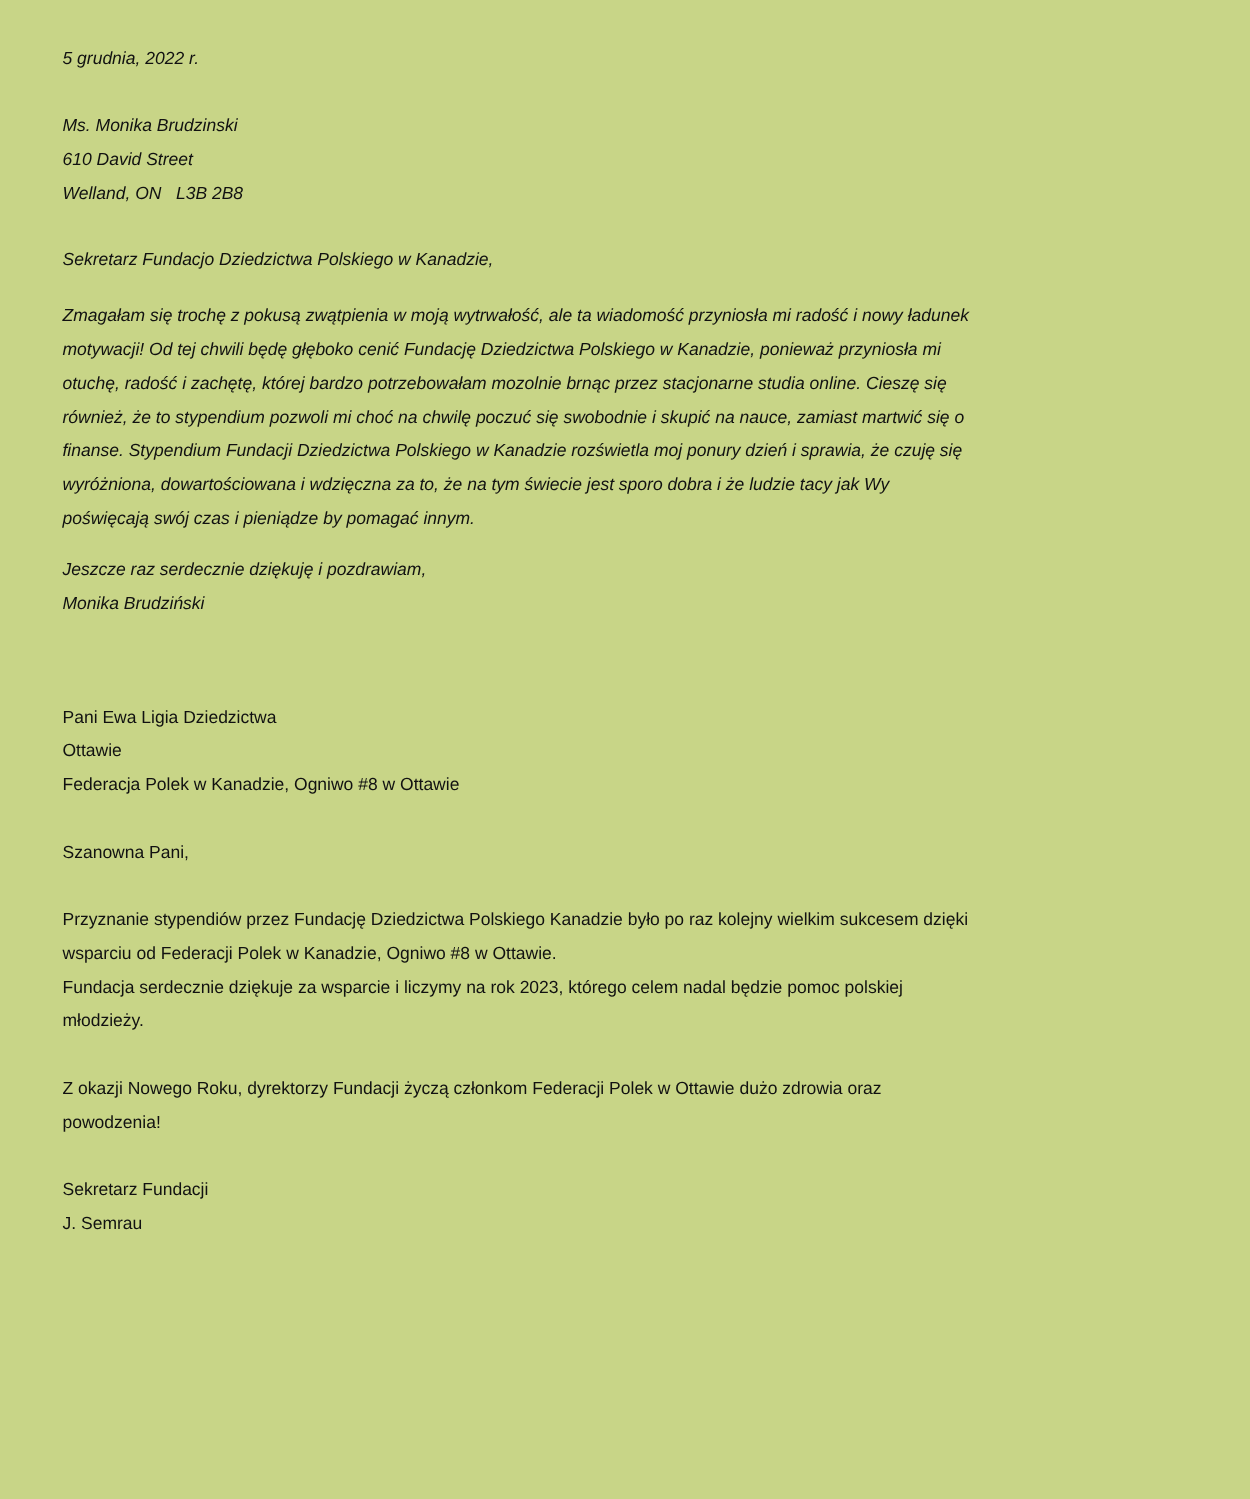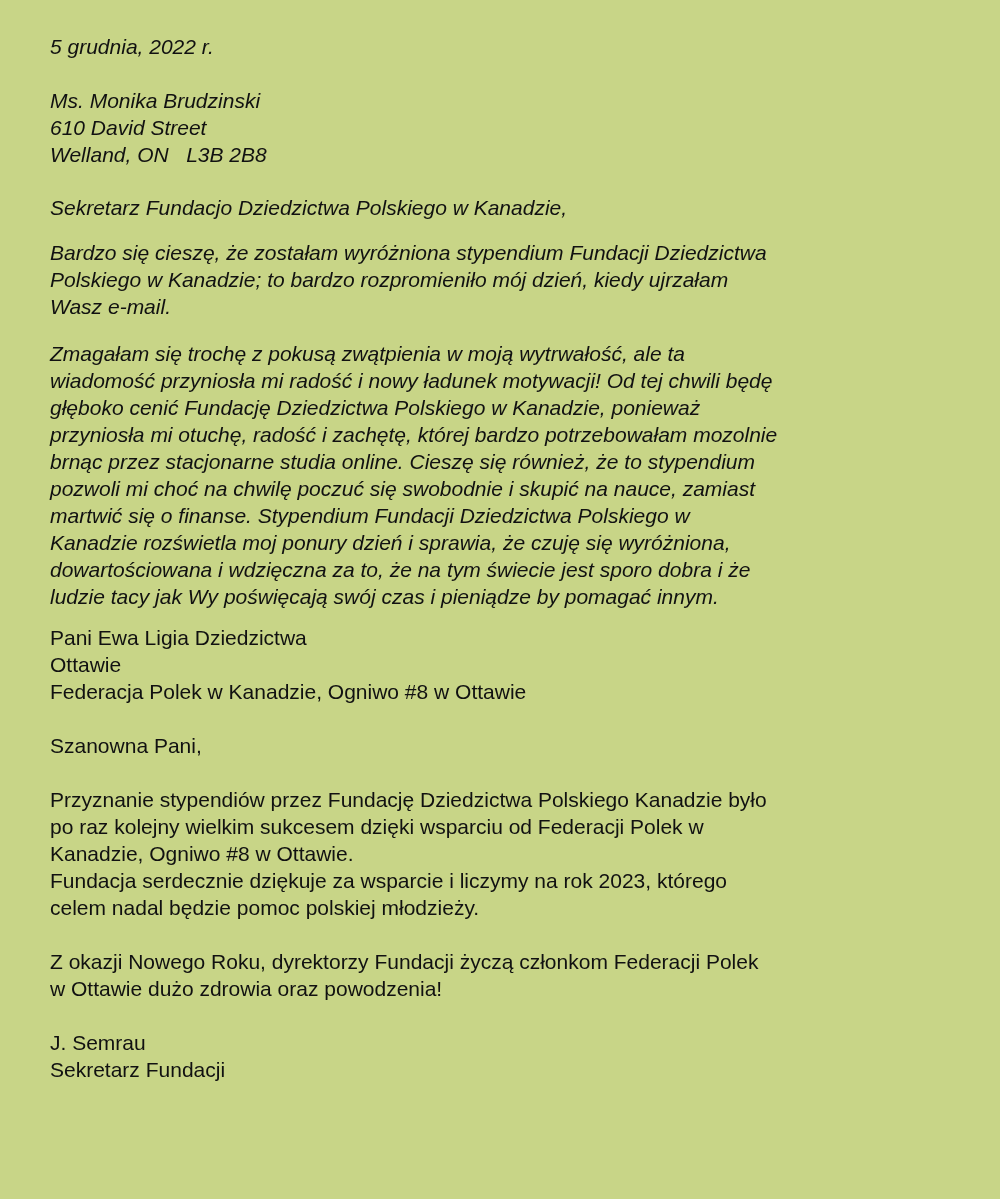--- a/index.html
+++ b/index.html
@@ -12,21 +12,21 @@
     min-height: 1199px;
     background: #c8d587;
     color: #111111;
     font-family: "Liberation Sans", sans-serif;
   }
   .page {
     box-sizing: border-box;
     width: 828px;
     min-height: 1199px;
     padding: 33px 50px 40px 50px;
-    font-size: 21px;
+    font-size: 14px;
     line-height: 27px;
   }
   .italic-section {
     font-style: italic;
   }
   .pre {
     white-space: pre-wrap;
   }
   p, .block div {
     margin: 0;
@@ -52,41 +52,44 @@
     <p class="date">5 grudnia, 2022 r.</p>
 
     <div class="block addr-block">
       <div>Ms. Monika Brudzinski</div>
       <div>610 David Street</div>
       <div class="pre">Welland, ON   L3B 2B8</div>
     </div>
 
     <p class="salutation">Sekretarz Fundacjo Dziedzictwa Polskiego w Kanadzie,</p>
 
-    <p class="para-1">Bardzo się cieszę, że zostałam wyróżniona stypendium Fundacji Dziedzictwa Polskiego w Kanadzie; to bardzo rozpromieniło mój dzień, kiedy ujrzałam Wasz e-mail.</p>
 
     <p class="para-2">Zmagałam się trochę z pokusą zwątpienia w moją wytrwałość, ale ta wiadomość przyniosła mi radość i nowy ładunek motywacji! Od tej chwili będę głęboko cenić Fundację Dziedzictwa Polskiego w Kanadzie, ponieważ przyniosła mi otuchę, radość i zachętę, której bardzo potrzebowałam mozolnie brnąc przez stacjonarne studia online. Cieszę się również, że to stypendium pozwoli mi choć na chwilę poczuć się swobodnie i skupić na nauce, zamiast martwić się o finanse. Stypendium Fundacji Dziedzictwa Polskiego w Kanadzie rozświetla moj ponury dzień i sprawia, że czuję się wyróżniona, dowartościowana i wdzięczna za to, że na tym świecie jest sporo dobra i że ludzie tacy jak Wy poświęcają swój czas i pieniądze by pomagać innym.</p>
 
+    <div class="block closing-block">
+      <div>Jeszcze raz serdecznie dziękuję i pozdrawiam,</div>
+      <div>Monika Brudziński</div>
+    </div>
   </section>
 
   <section>
     <div class="block note-addr-block">
       <div>Pani Ewa Ligia Dziedzictwa</div>
       <div>Ottawie</div>
       <div>Federacja Polek w Kanadzie, Ogniwo #8 w Ottawie</div>
     </div>
 
     <p class="note-salutation">Szanowna Pani,</p>
 
     <div class="block note-body">
       <div>Przyznanie stypendiów przez Fundację Dziedzictwa Polskiego Kanadzie było po raz kolejny wielkim sukcesem dzięki wsparciu od Federacji Polek w Kanadzie, Ogniwo #8 w Ottawie.</div>
       <div>Fundacja serdecznie dziękuje za wsparcie i liczymy na rok 2023, którego celem nadal będzie pomoc polskiej młodzieży.</div>
     </div>
 
     <p class="note-wishes">Z okazji Nowego Roku, dyrektorzy Fundacji życzą członkom Federacji Polek w Ottawie dużo zdrowia oraz powodzenia!</p>
 
     <div class="block signer-block">
+      <div>Sekretarz Fundacji</div>
       <div>J. Semrau</div>
-      <div>Sekretarz Fundacji</div>
     </div>
   </section>
 
 </main>
 
 </body></html>

